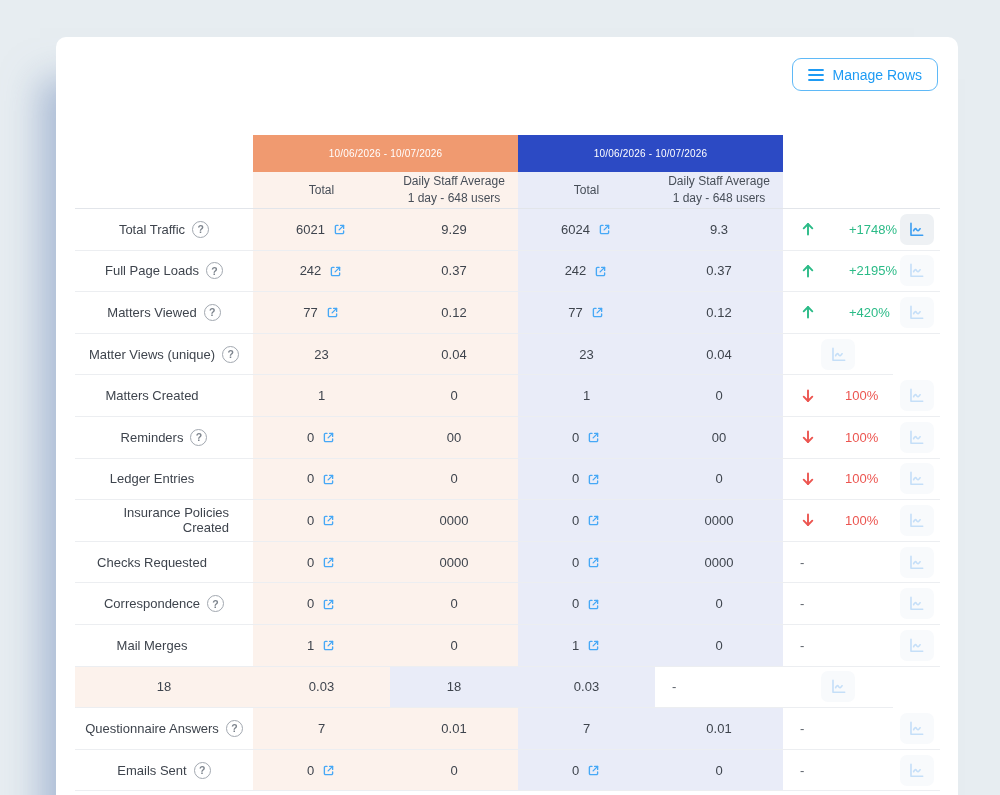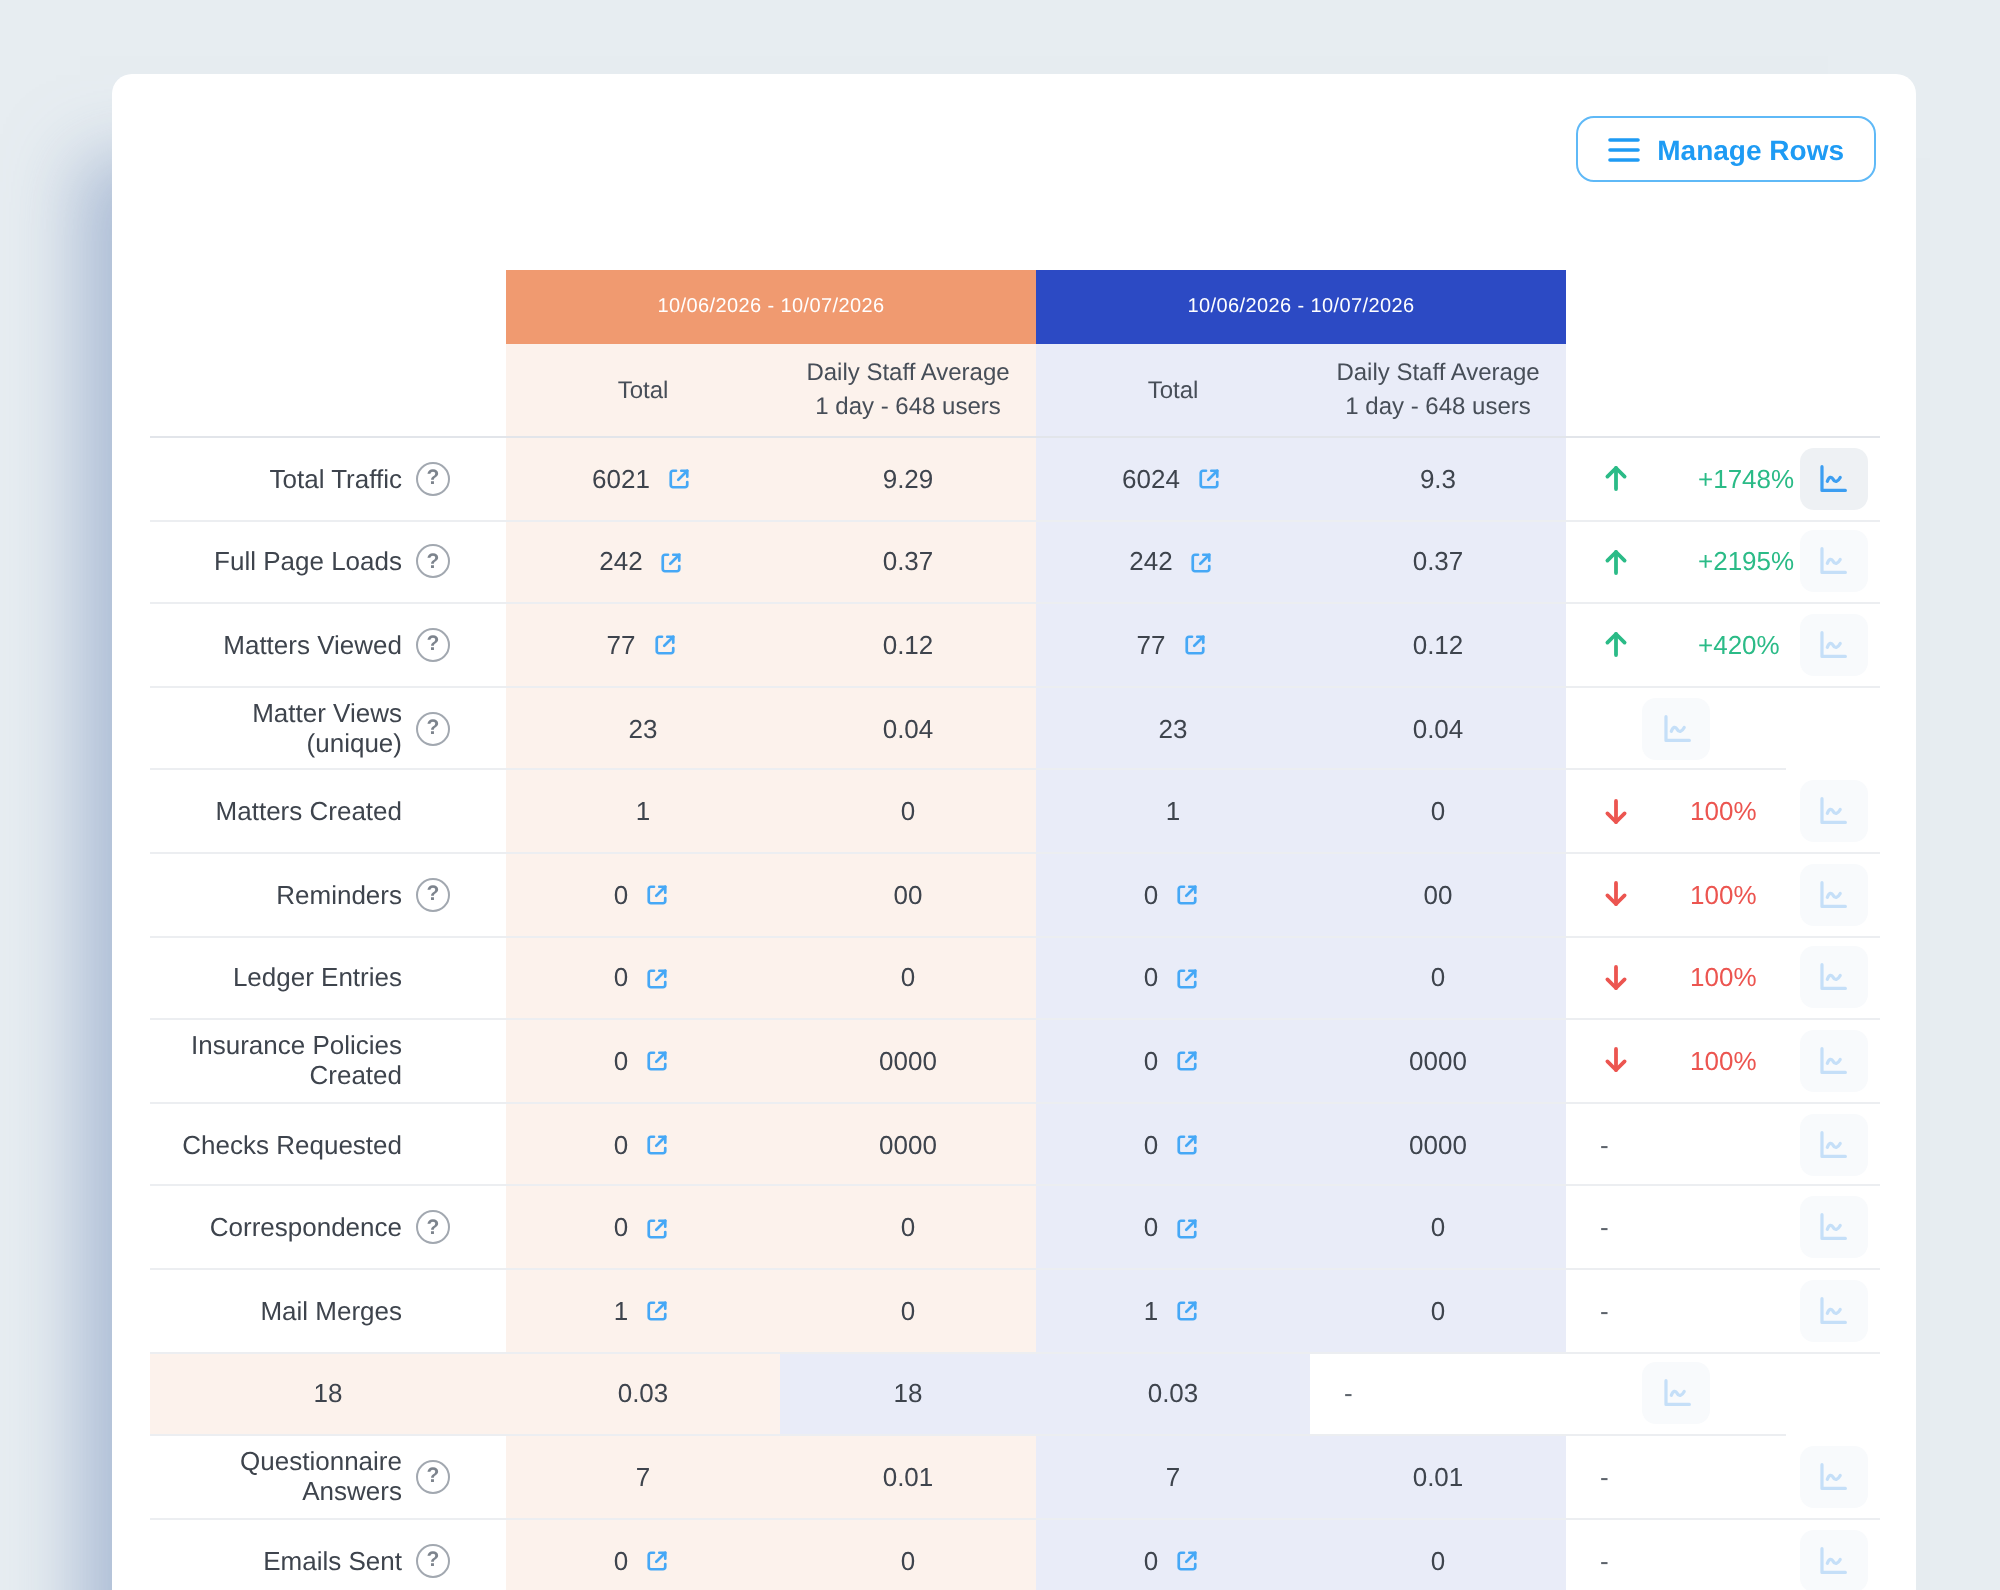--- a/index.html
+++ b/index.html
@@ -21,21 +21,21 @@
   .manage-rows {
     position: absolute;
     top: 21px; right: 20px;
     height: 33px;
     display: flex; align-items: center; gap: 9px;
     padding: 0 15px;
     background: #ffffff;
     border: 1.5px solid #5fb9f7;
     border-radius: 9px;
     color: #1e9bf4;
-    font-size: 14px; font-weight: bold;
+    font-size: 14px; font-weight: normal;
     cursor: pointer;
     font-family: inherit;
   }
   
   .table {
     position: absolute;
     left: 19px; top: 98px;
     width: 865px;
   }
   .grid-row {
@@ -45,41 +45,40 @@
   .banner-row { height: 37px; }
   .banner {
     display: flex; align-items: center; justify-content: center;
     color: #ffffff;
     font-size: 10px;
     font-weight: 500;
     letter-spacing: 0.2px;
   }
   .banner.g1 { grid-column: 2 / 4; background: #f09a70; }
   .banner.g2 { grid-column: 4 / 6; background: #2c4ac4; }
-  .subhead-row { height: 47px; }
+  .subhead-row { height: 37px; }
   .subhead-row .cell { border-bottom: 1px solid #e2e5ea; }
   .cell {
     display: flex; align-items: center; justify-content: center;
     font-size: 13px;
     color: #3e444d;
   }
   .cell.tint1 { background: #fcf2ec; }
   .cell.tint2 { background: #e9ecf8; }
   .subhead {
     font-size: 12px;
     color: #474e58;
     text-align: center;
     line-height: 1.4;
   }
   .row { height: 41.6px; }
   .row .cell { border-bottom: 1px solid #eceef1; }
   .label-cell {
-    justify-content: flex-end;
     gap: 7px;
-    padding-right: 28px;
+    padding-right: 0;
     text-align: right;
   }
   .help-icon {
     width: 17px; height: 17px;
     border: 1.3px solid #a2a8b0;
     border-radius: 50%;
     display: inline-flex; align-items: center; justify-content: center;
     font-size: 10.5px; color: #7d848d; font-weight: bold;
     flex: 0 0 auto;
     cursor: pointer;

